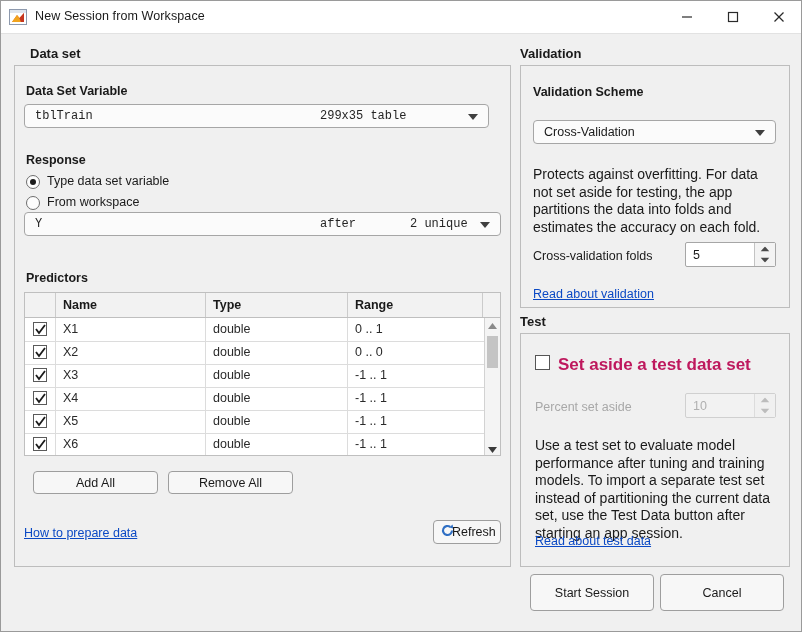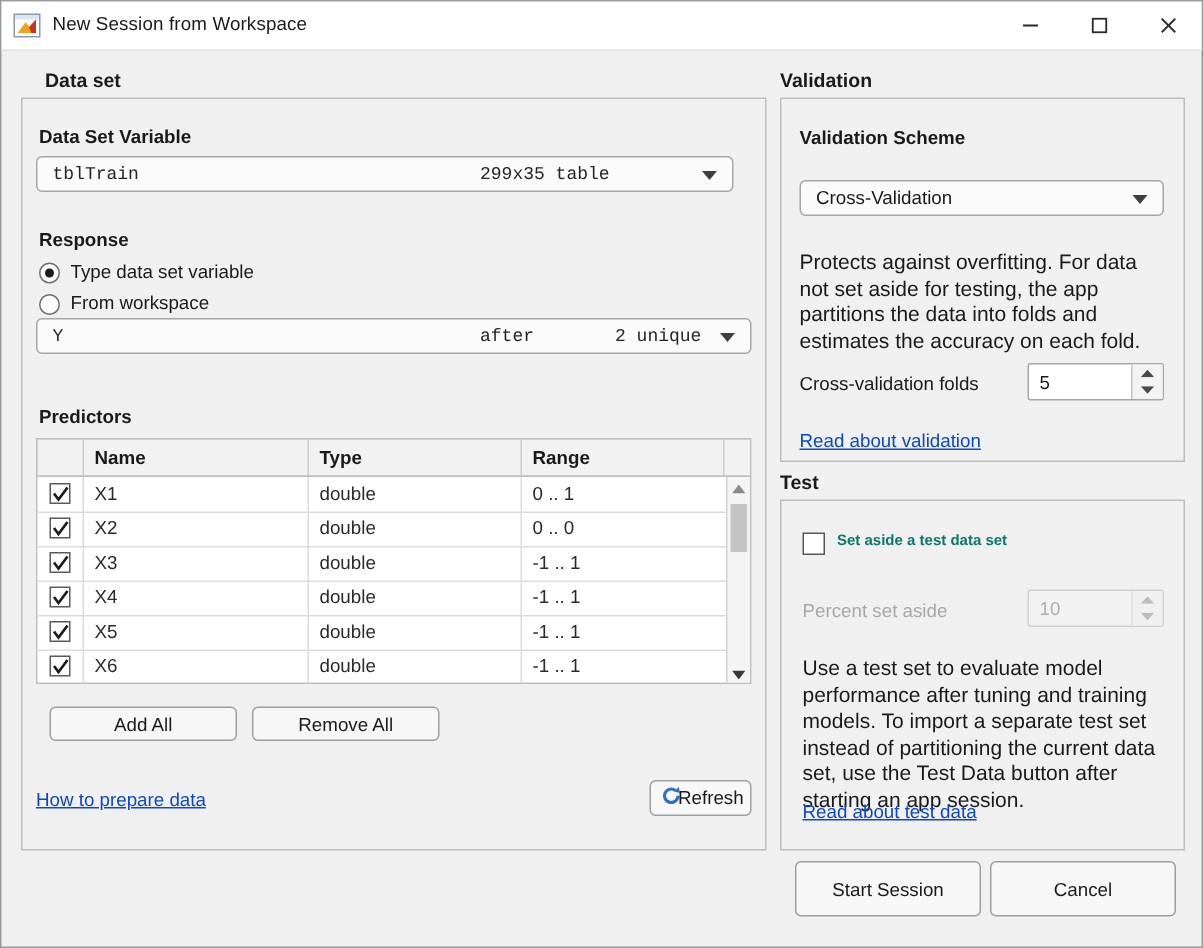--- a/index.html
+++ b/index.html
@@ -155,21 +155,21 @@
     border: 1px solid #bfbfbf;
     background: #ffffff;
     box-sizing: border-box;
     overflow: hidden;
   }
   .thead {
     position: absolute;
     left: 0; top: 0;
     width: 100%;
     height: 25px;
-    background: #ec4899;
+    background: #7dd3fc;
     border-bottom: 1px solid #bfbfbf;
     box-sizing: border-box;
     text-decoration: underline;
   }
   .th {
     position: absolute;
     top: 0;
     height: 24px;
     line-height: 24px;
     font-size: 12.5px;
@@ -310,23 +310,23 @@
   
   .cbox {
     position: absolute;
     width: 15px; height: 15px;
     border: 1px solid #555555;
     background: #ffffff;
     box-sizing: border-box;
   }
   .cbox-label {
     position: absolute;
-    font-size: 10px;
+    font-size: 17px;
     font-weight: bold;
-    color: #0f766e;
+    color: #be185d;
     white-space: nowrap;
   }
 </style>
 </head>
 <body>
 
 <div id="window">
 
   <div class="titlebar">
     <div class="title-icon">

